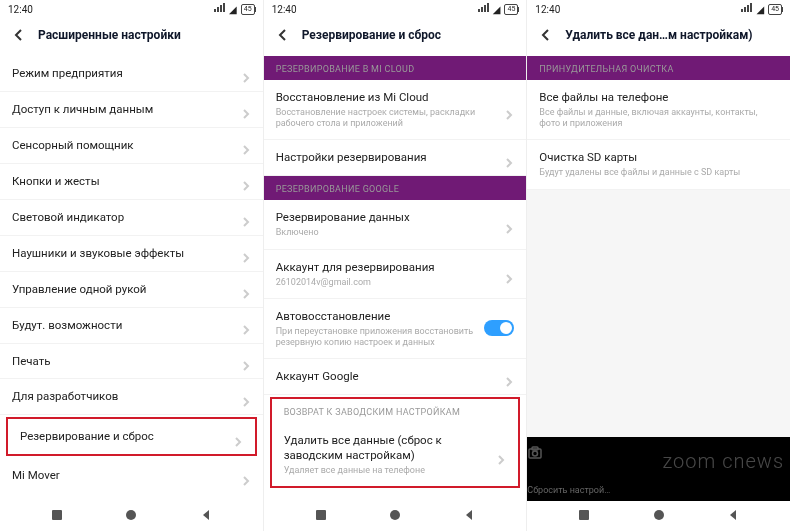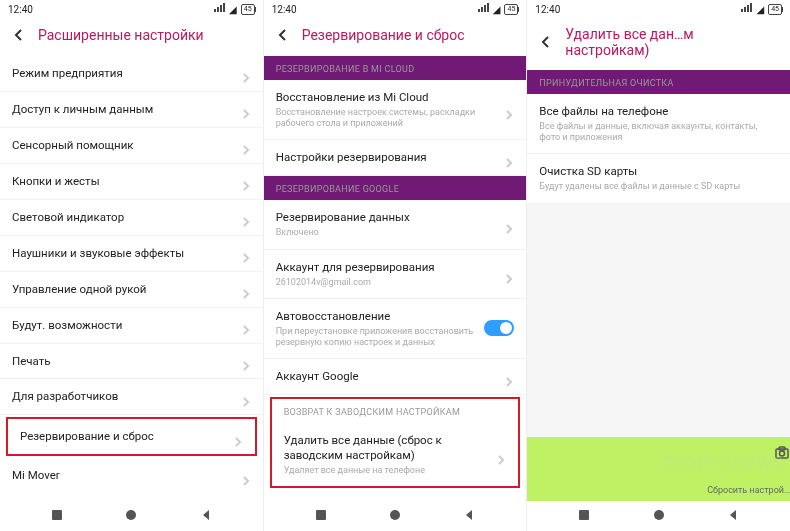--- a/index.html
+++ b/index.html
@@ -6,37 +6,37 @@
   body { font-family: -apple-system, "Segoe UI", Roboto, Arial, sans-serif; background: #fff; width: 790px; height: 531px; overflow: hidden; position: relative; }
   .screens { display: flex; width: 790px; height: 531px; }
   .screen { flex: 1; position: relative; background: #fff; border-right: 1px solid #eee; display:flex; flex-direction:column; }
   .screen:last-child { border-right: none; }
   .status-bar { display:flex; justify-content:space-between; align-items:center; font-size:10px; padding:4px 8px; height:18px; color:#222; }
   .status-right { display:flex; gap:4px; align-items:center; }
   .status-right span { display:inline-block; }
   .header { display:flex; align-items:center; padding:8px 10px 12px 10px; gap:10px; }
   .back-icon { width:18px; height:18px; display:flex; align-items:center; justify-content:center; }
   .back-icon svg { width:14px; height:14px; stroke:#333; stroke-width:2; fill:none; }
-  .header-title { font-size:14px; font-weight:400; color:#be185d; flex:1; }
+  .header-title { font-size:12px; font-weight:700; color:#0f172a; flex:1; }
   .content { flex:1; overflow:hidden; }
   .section-header { font-size:9px; color:#999; padding:8px 12px 6px 12px; background:#701a75; letter-spacing:0.3px; }
   .row { padding:10px 12px; border-bottom:1px solid #f2f2f2; display:flex; align-items:center; background:#fff; position:relative; }
   .row:last-child { border-bottom:none; }
   .row-text { flex:1; min-width:0; }
   .row-title { font-size:11.5px; color:#222; line-height:1.3; }
   .row-sub { font-size:9px; color:#aaa; line-height:1.25; margin-top:2px; }
   .chevron { width:10px; height:10px; margin-left:6px; flex-shrink:0; }
   .chevron svg { width:10px; height:10px; stroke:#ccc; stroke-width:2; fill:none; }
   .toggle { width:30px; height:16px; border-radius:10px; background:#2e9fff; position:relative; flex-shrink:0; }
   .toggle::after { content:""; position:absolute; right:2px; top:2px; width:12px; height:12px; background:#fff; border-radius:50%; }
   .highlight-box { border:2px solid #d11a2a; margin:2px 6px; }
   .highlight-box .row { border-bottom:none; }
   .navbar { height:30px; display:flex; align-items:center; justify-content:space-around; padding:4px 20px; }
   .nav-icon svg { width:14px; height:14px; fill:#555; }
-  .screen3-bottom-action { display:flex; flex-direction:column; align-items:flex-end; padding:8px 0 6px 0; gap:20px; background:#bef264; }
+  .screen3-bottom-action { display:flex; flex-direction:column; align-items:flex-start; padding:8px 0 6px 0; gap:20px; background:#000000; }
   .cam-icon svg { width:16px; height:16px; stroke:#555; stroke-width:1.5; fill:none; }
   .bottom-label { font-size:9px; color:#666; }
   .s3-spacer { flex:1; background:#f6f6f6; }
   .battery { border:1px solid #444; border-radius:2px; padding:0 2px; font-size:7px; line-height:9px; position:relative; }
   .battery::after { content:""; position:absolute; right:-2px; top:2px; width:1px; height:5px; background:#444; }
   .watermark { position:absolute; right:6px; bottom:58px; font-size:20px; color:#ccc; opacity:0.35; pointer-events:none; font-weight:300; letter-spacing:1px;}
   .signal svg { width:12px; height:10px; }
 </style>
 </head>
 <body>

